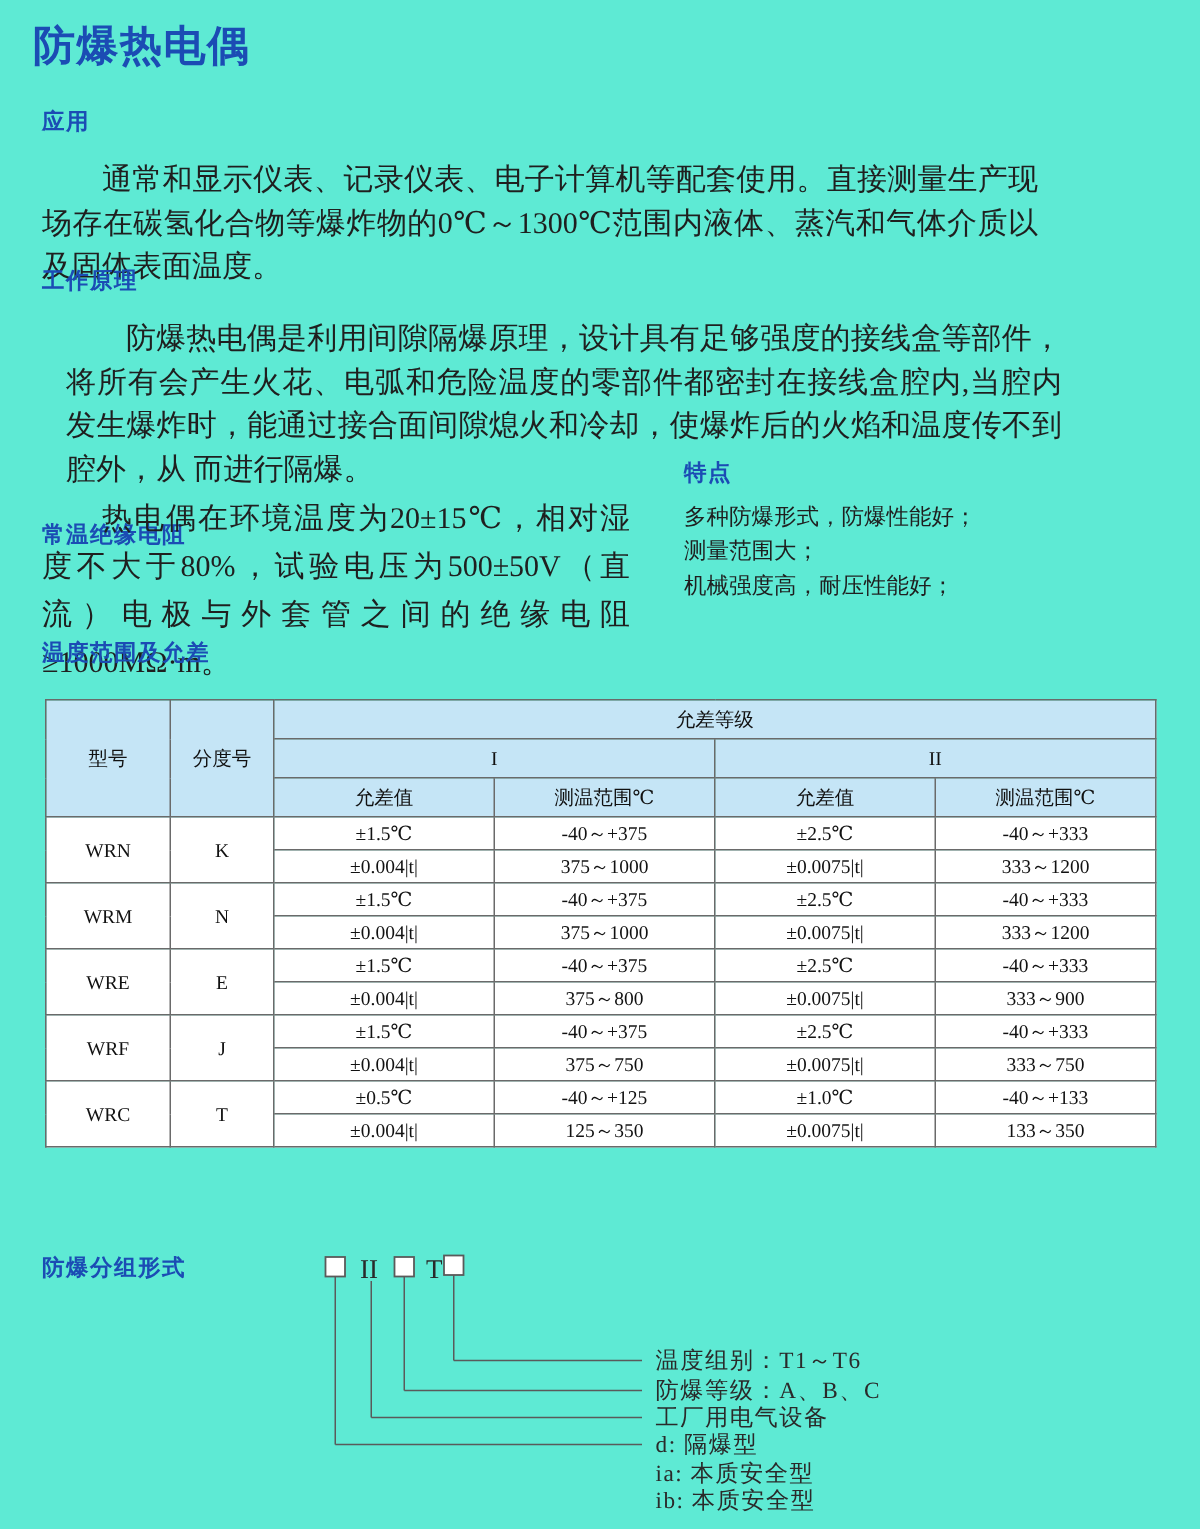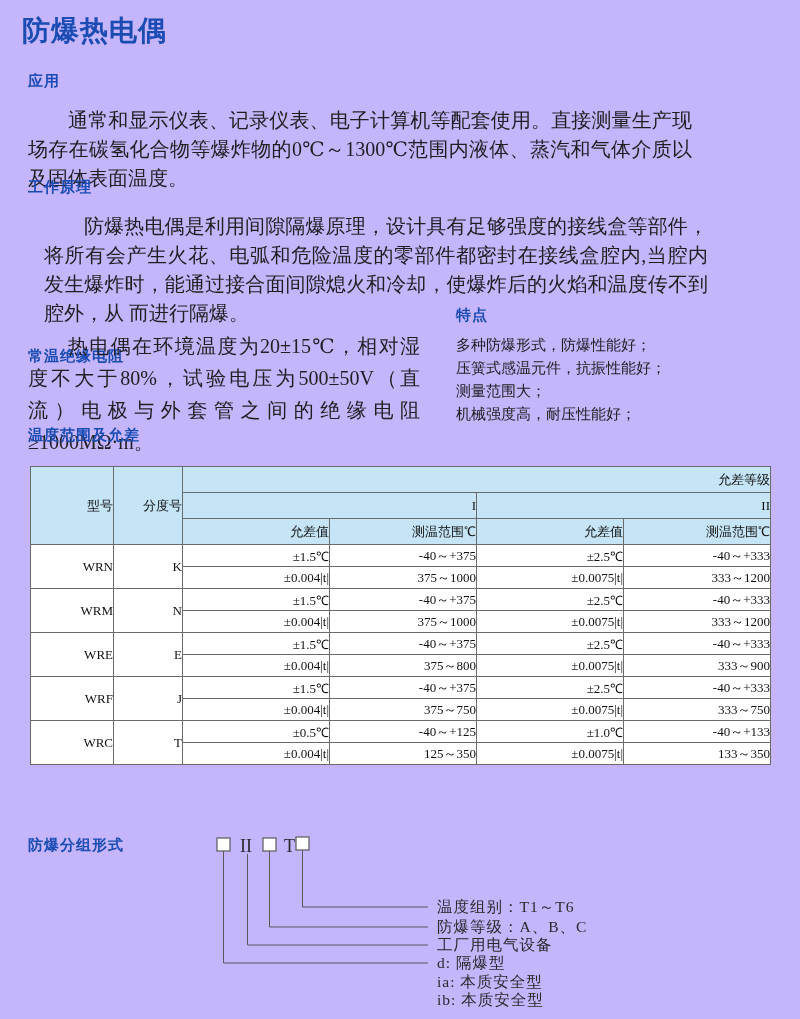--- a/index.html
+++ b/index.html
@@ -1,21 +1,21 @@
 <!DOCTYPE html>
 <html><head>
 <meta charset="utf-8">
 <style>
   * { margin: 0; padding: 0; box-sizing: border-box; }
   html, body { background: #ffffff; }
   .page {
     position: relative;
     width: 800px;
     height: 1019px;
-    background: #c4b5fd;
+    background: #5eead4;
     font-family: "Liberation Serif", "DejaVu Serif", serif;
     color: #1f1f1f;
     overflow: hidden;
   }
   .doc-title {
     position: absolute;
     left: 22px; top: 12px;
     font-family: "Liberation Sans", "DejaVu Sans", sans-serif;
     font-size: 28px;
     font-weight: bold;
@@ -60,25 +60,24 @@
     position: absolute;
     left: 30px; top: 466px;
     width: 740px;
     border-collapse: collapse;
     font-size: 13px;
     color: #111;
     table-layout: fixed;
   }
   .tol-table th, .tol-table td {
     border: 1px solid #6a6a6a;
-    text-align: right;
+    text-align: center;
     vertical-align: middle;
     padding: 0;
     font-weight: normal;
-    font-family: Liberation Serif, serif;
   }
   .tol-table thead th {
     background: #c5e5f6;
     height: 26px;
   }
   .tol-table tbody td { height: 22px; background: #ffffff; }
   .tol-table tr.group-start td { border-top: 1.6px solid #4a4a4a; }
   .tol-table { border: 1.6px solid #4a4a4a; }
   .col-model { width: 83px; }
   .col-grad  { width: 69px; }
@@ -110,21 +109,20 @@
 
   <h2 class="sec-heading h-principle">工作原理</h2>
   <p class="para p-principle">防爆热电偶是利用间隙隔爆原理，设计具有足够强度的接线盒等部件，将所有会产生火花、电弧和危险温度的零部件都密封在接线盒腔内,当腔内发生爆炸时，能通过接合面间隙熄火和冷却，使爆炸后的火焰和温度传不到腔外，从 而进行隔爆。</p>
 
   <h2 class="sec-heading h-insulation">常温绝缘电阻</h2>
   <p class="para p-insulation">热电偶在环境温度为20±15℃，相对湿度不大于80%，试验电压为500±50V（直流）电极与外套管之间的绝缘电阻≥1000MΩ·m。</p>
 
   <h2 class="sec-heading h-features">特点</h2>
   <div class="features-list">
     <div>多种防爆形式，防爆性能好；</div>
-    <div>压簧式感温元件，抗振性能好；</div>
     <div>测量范围大；</div>
     <div>机械强度高，耐压性能好；</div>
   </div>
 
   <h2 class="sec-heading h-range">温度范围及允差</h2>
 
   <table class="tol-table">
     <colgroup>
       <col class="col-model">
         <col class="col-grad">

